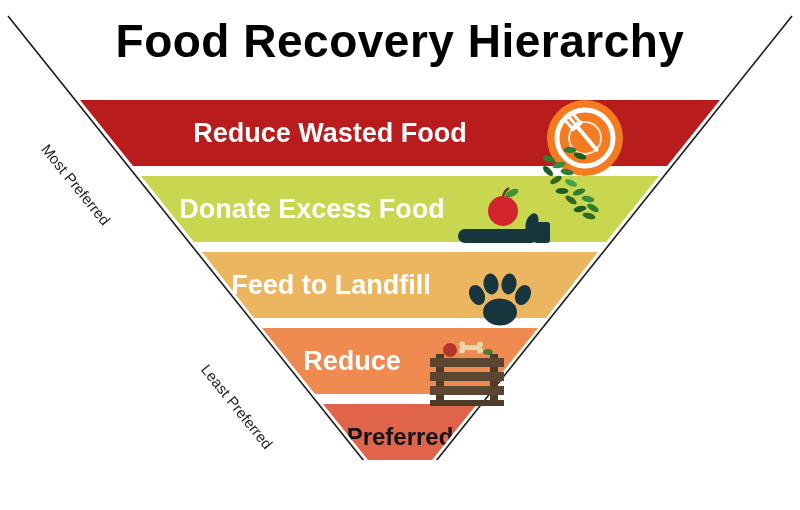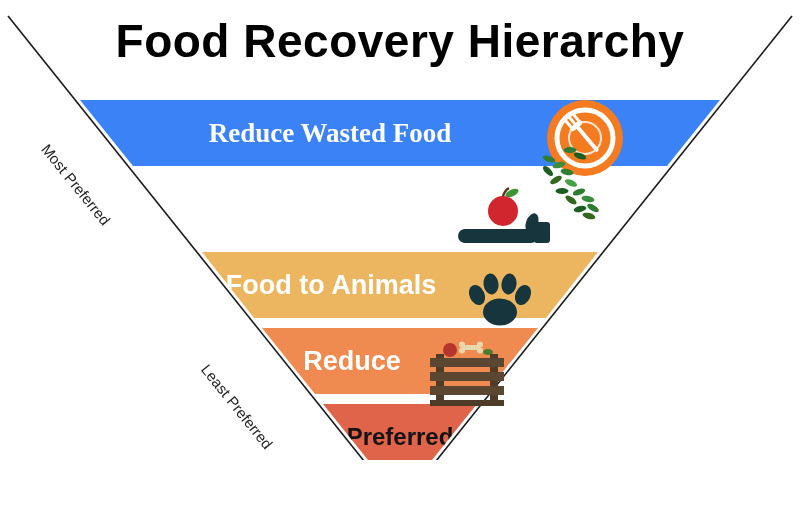--- a/index.html
+++ b/index.html
@@ -23,25 +23,28 @@
   .least{left:185px;top:398px;}
   .overlay{position:absolute;left:0;top:0;z-index:5;pointer-events:none;}
 </style>
 </head>
 <body>
 
 <div class="stage">
 
   <div class="title">Food Recovery Hierarchy</div>
 
-  <div class="tier t1" style="background-color: #3b82f6; font-family: Liberation Serif, serif;">
+  <div class="tier t1" style="background-color: #b91c1c;">
     <span class="tl tl1" style="color: rgb(255, 255, 255);">Reduce Wasted Food</span>
   </div>
+  <div class="tier t2" style="background-color: rgb(200, 214, 80);">
+    <span class="tl tl2" style="color: rgb(255, 255, 255);">Donate Excess Food</span>
+  </div>
   <div class="tier t3" style="background-color: rgb(236, 182, 97);">
-    <span class="tl tl3" style="color: rgb(255, 255, 255);">Food to Animals</span>
+    <span class="tl tl3" style="color: rgb(255, 255, 255);">Feed to Landfill</span>
   </div>
   <div class="tier t4" style="background-color: rgb(239, 138, 80);">
     <span class="tl tl4" style="color: rgb(255, 255, 255);">Reduce</span>
   </div>
   <div class="tier t5" style="background-color: rgb(223, 100, 73);">
     <span class="tl tl5" style="color: rgb(19, 19, 19);">Preferred</span>
   </div>
 
   <div class="side most">Most Preferred</div>
   <div class="side least">Least Preferred</div>

